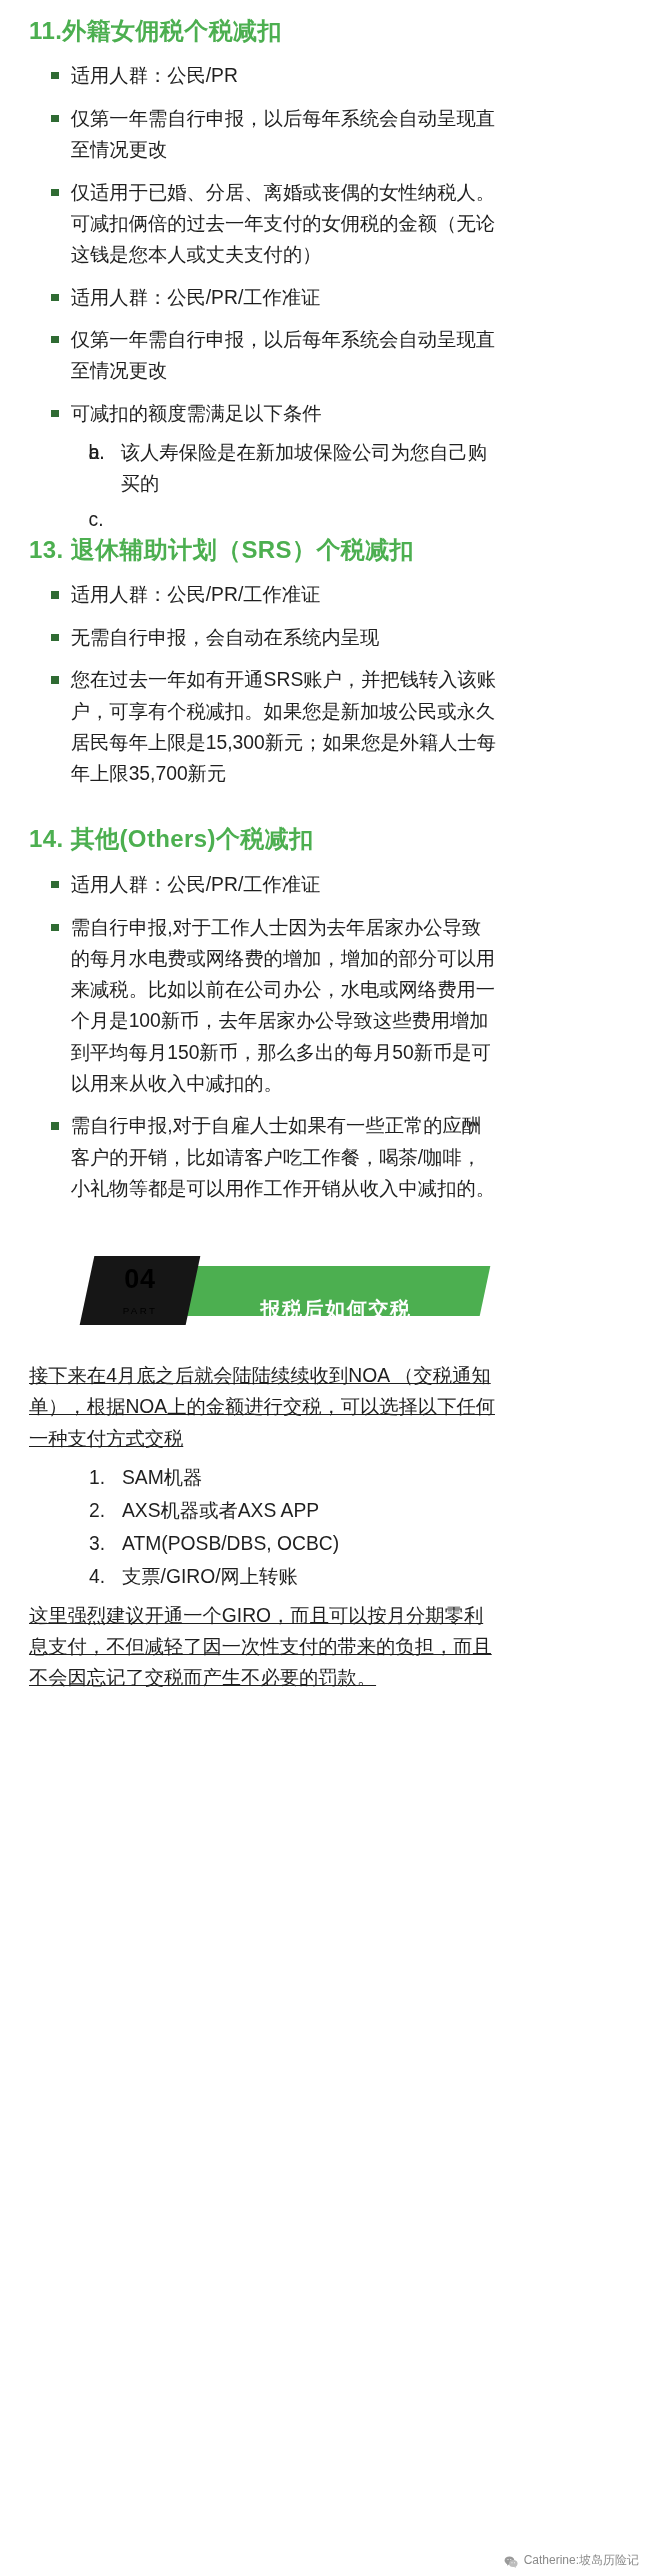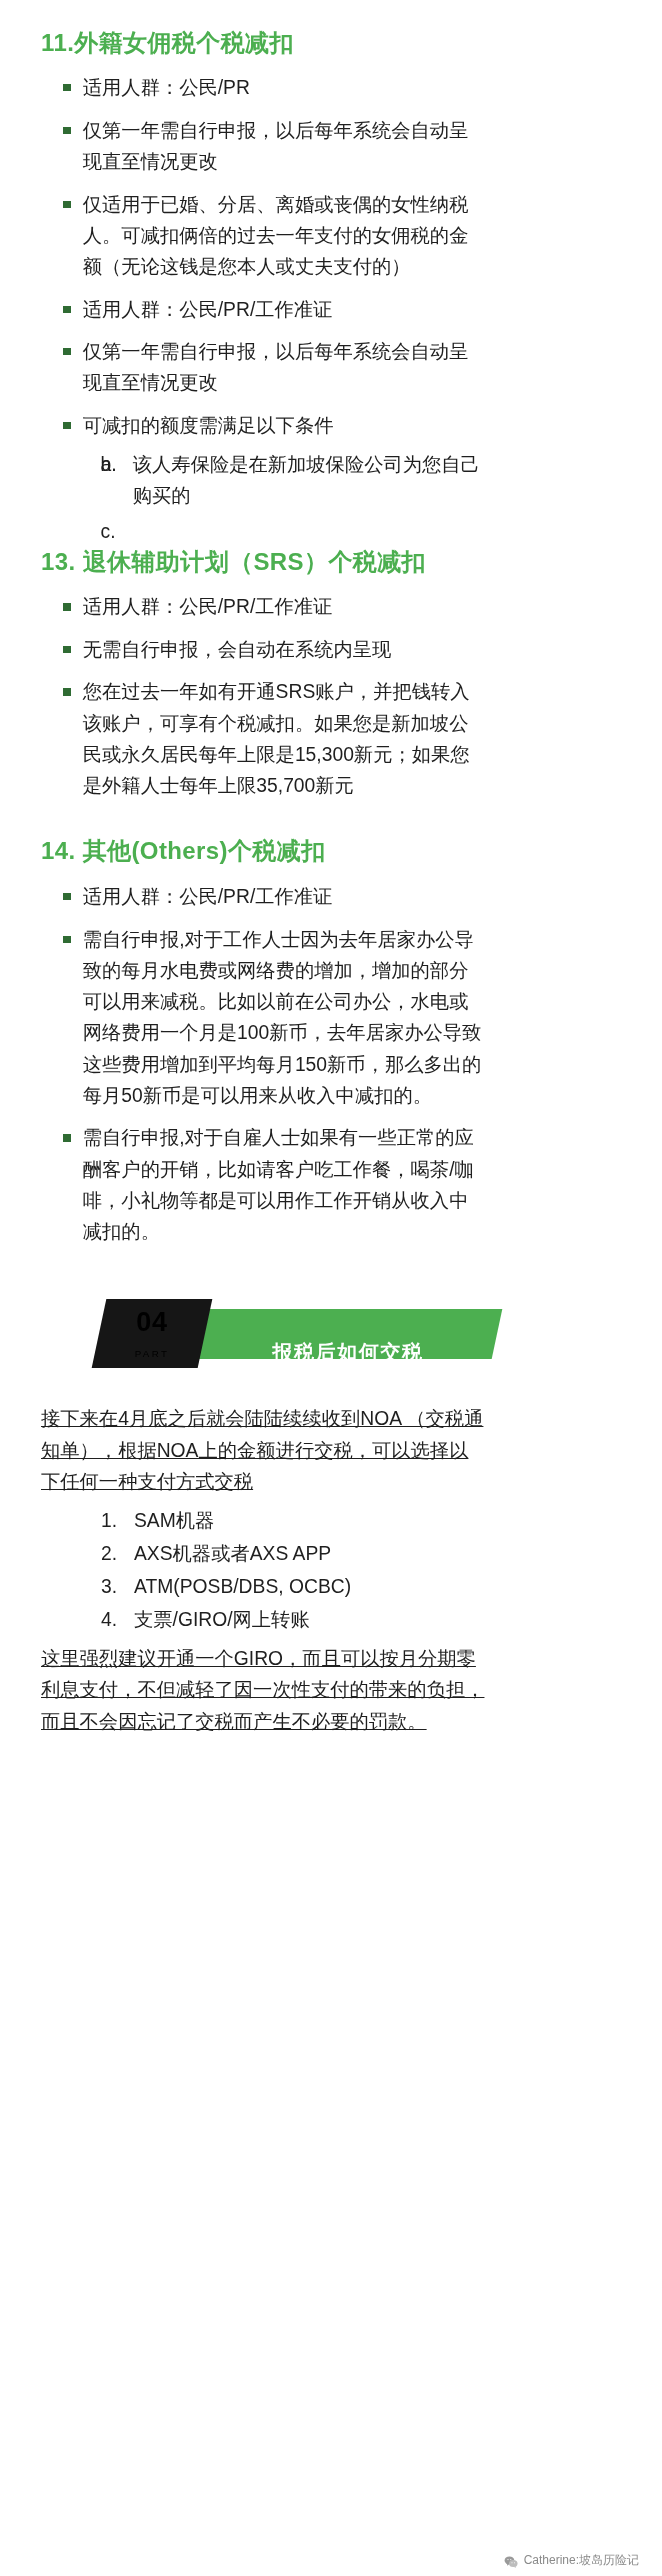--- a/index.html
+++ b/index.html
@@ -11,21 +11,21 @@
     width: 663px;
     min-height: 2576px;
     font-family: "Liberation Sans", sans-serif;
     color: #1a1a1a;
     -webkit-font-smoothing: antialiased;
   }
   .page {
     width: 526px;
     min-height: 2576px;
     position: relative;
-    padding: 12px;
+    padding: 0;
     box-sizing: border-box;
     background: #fff;
     border-radius: 17px;
   }
   .content {
     padding: 14.5px 29px 0 29px;
   }
   h2.section-title {
     color: #4CAF50;
     font-size: 24px;

